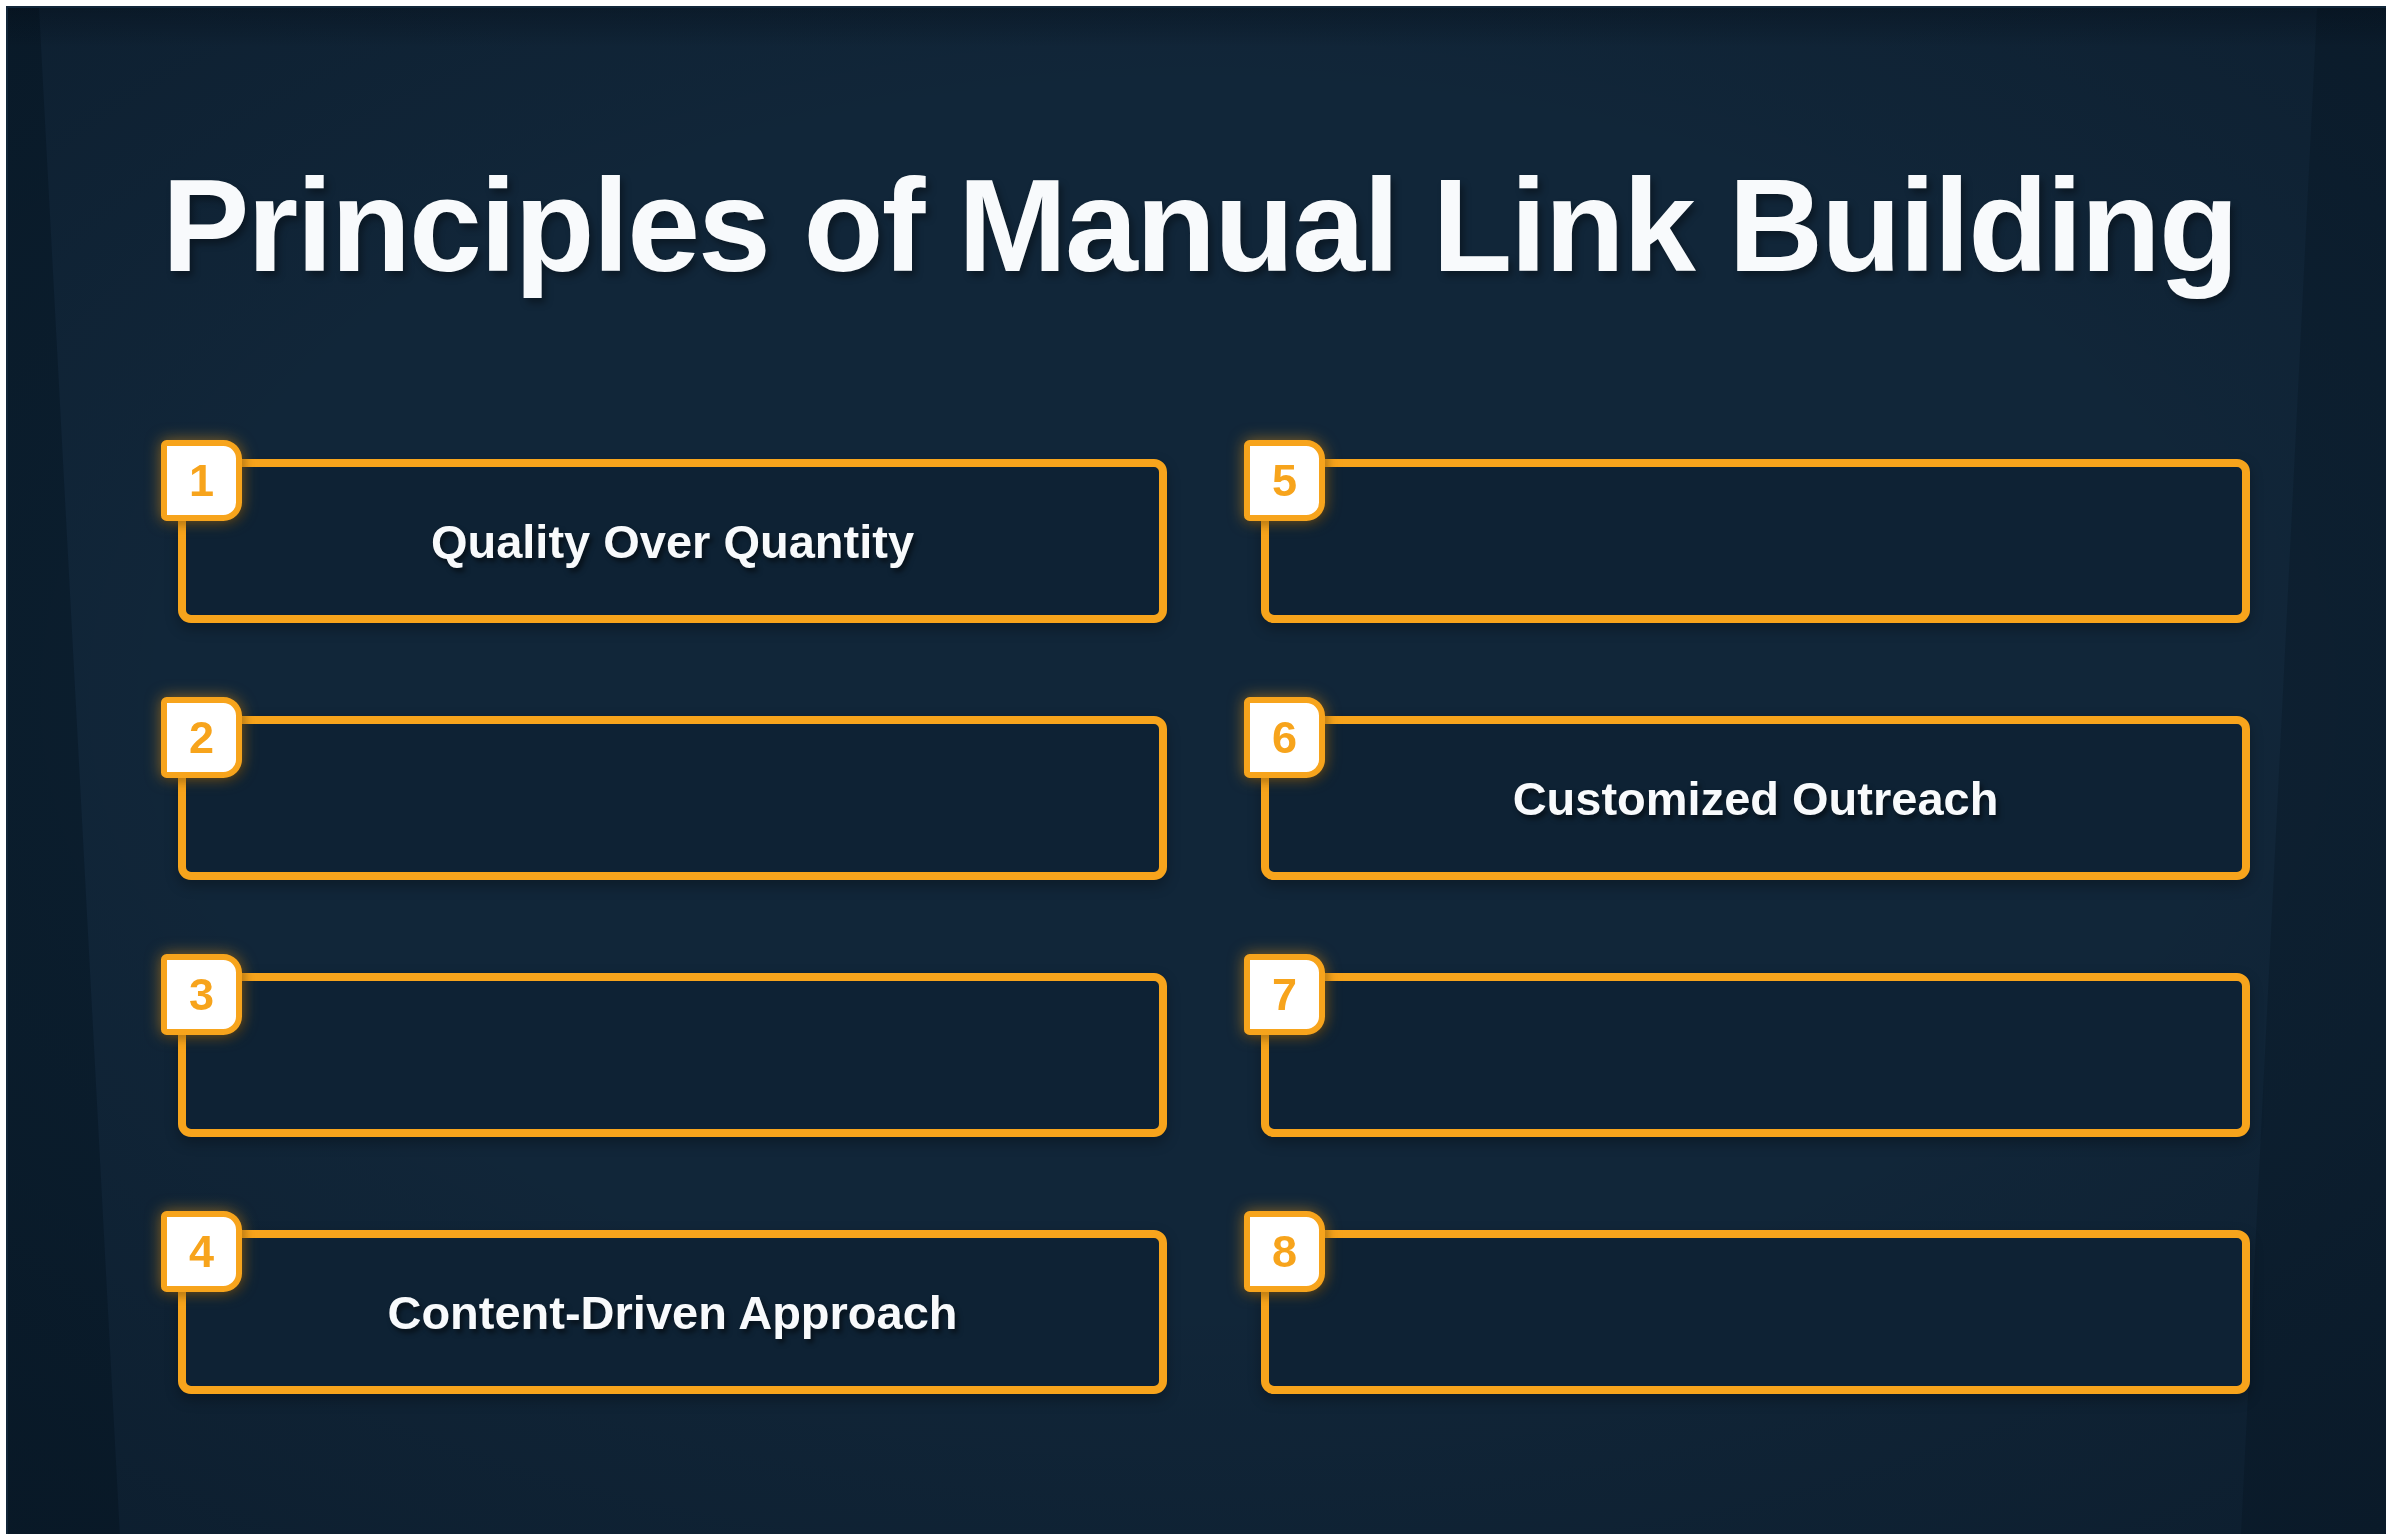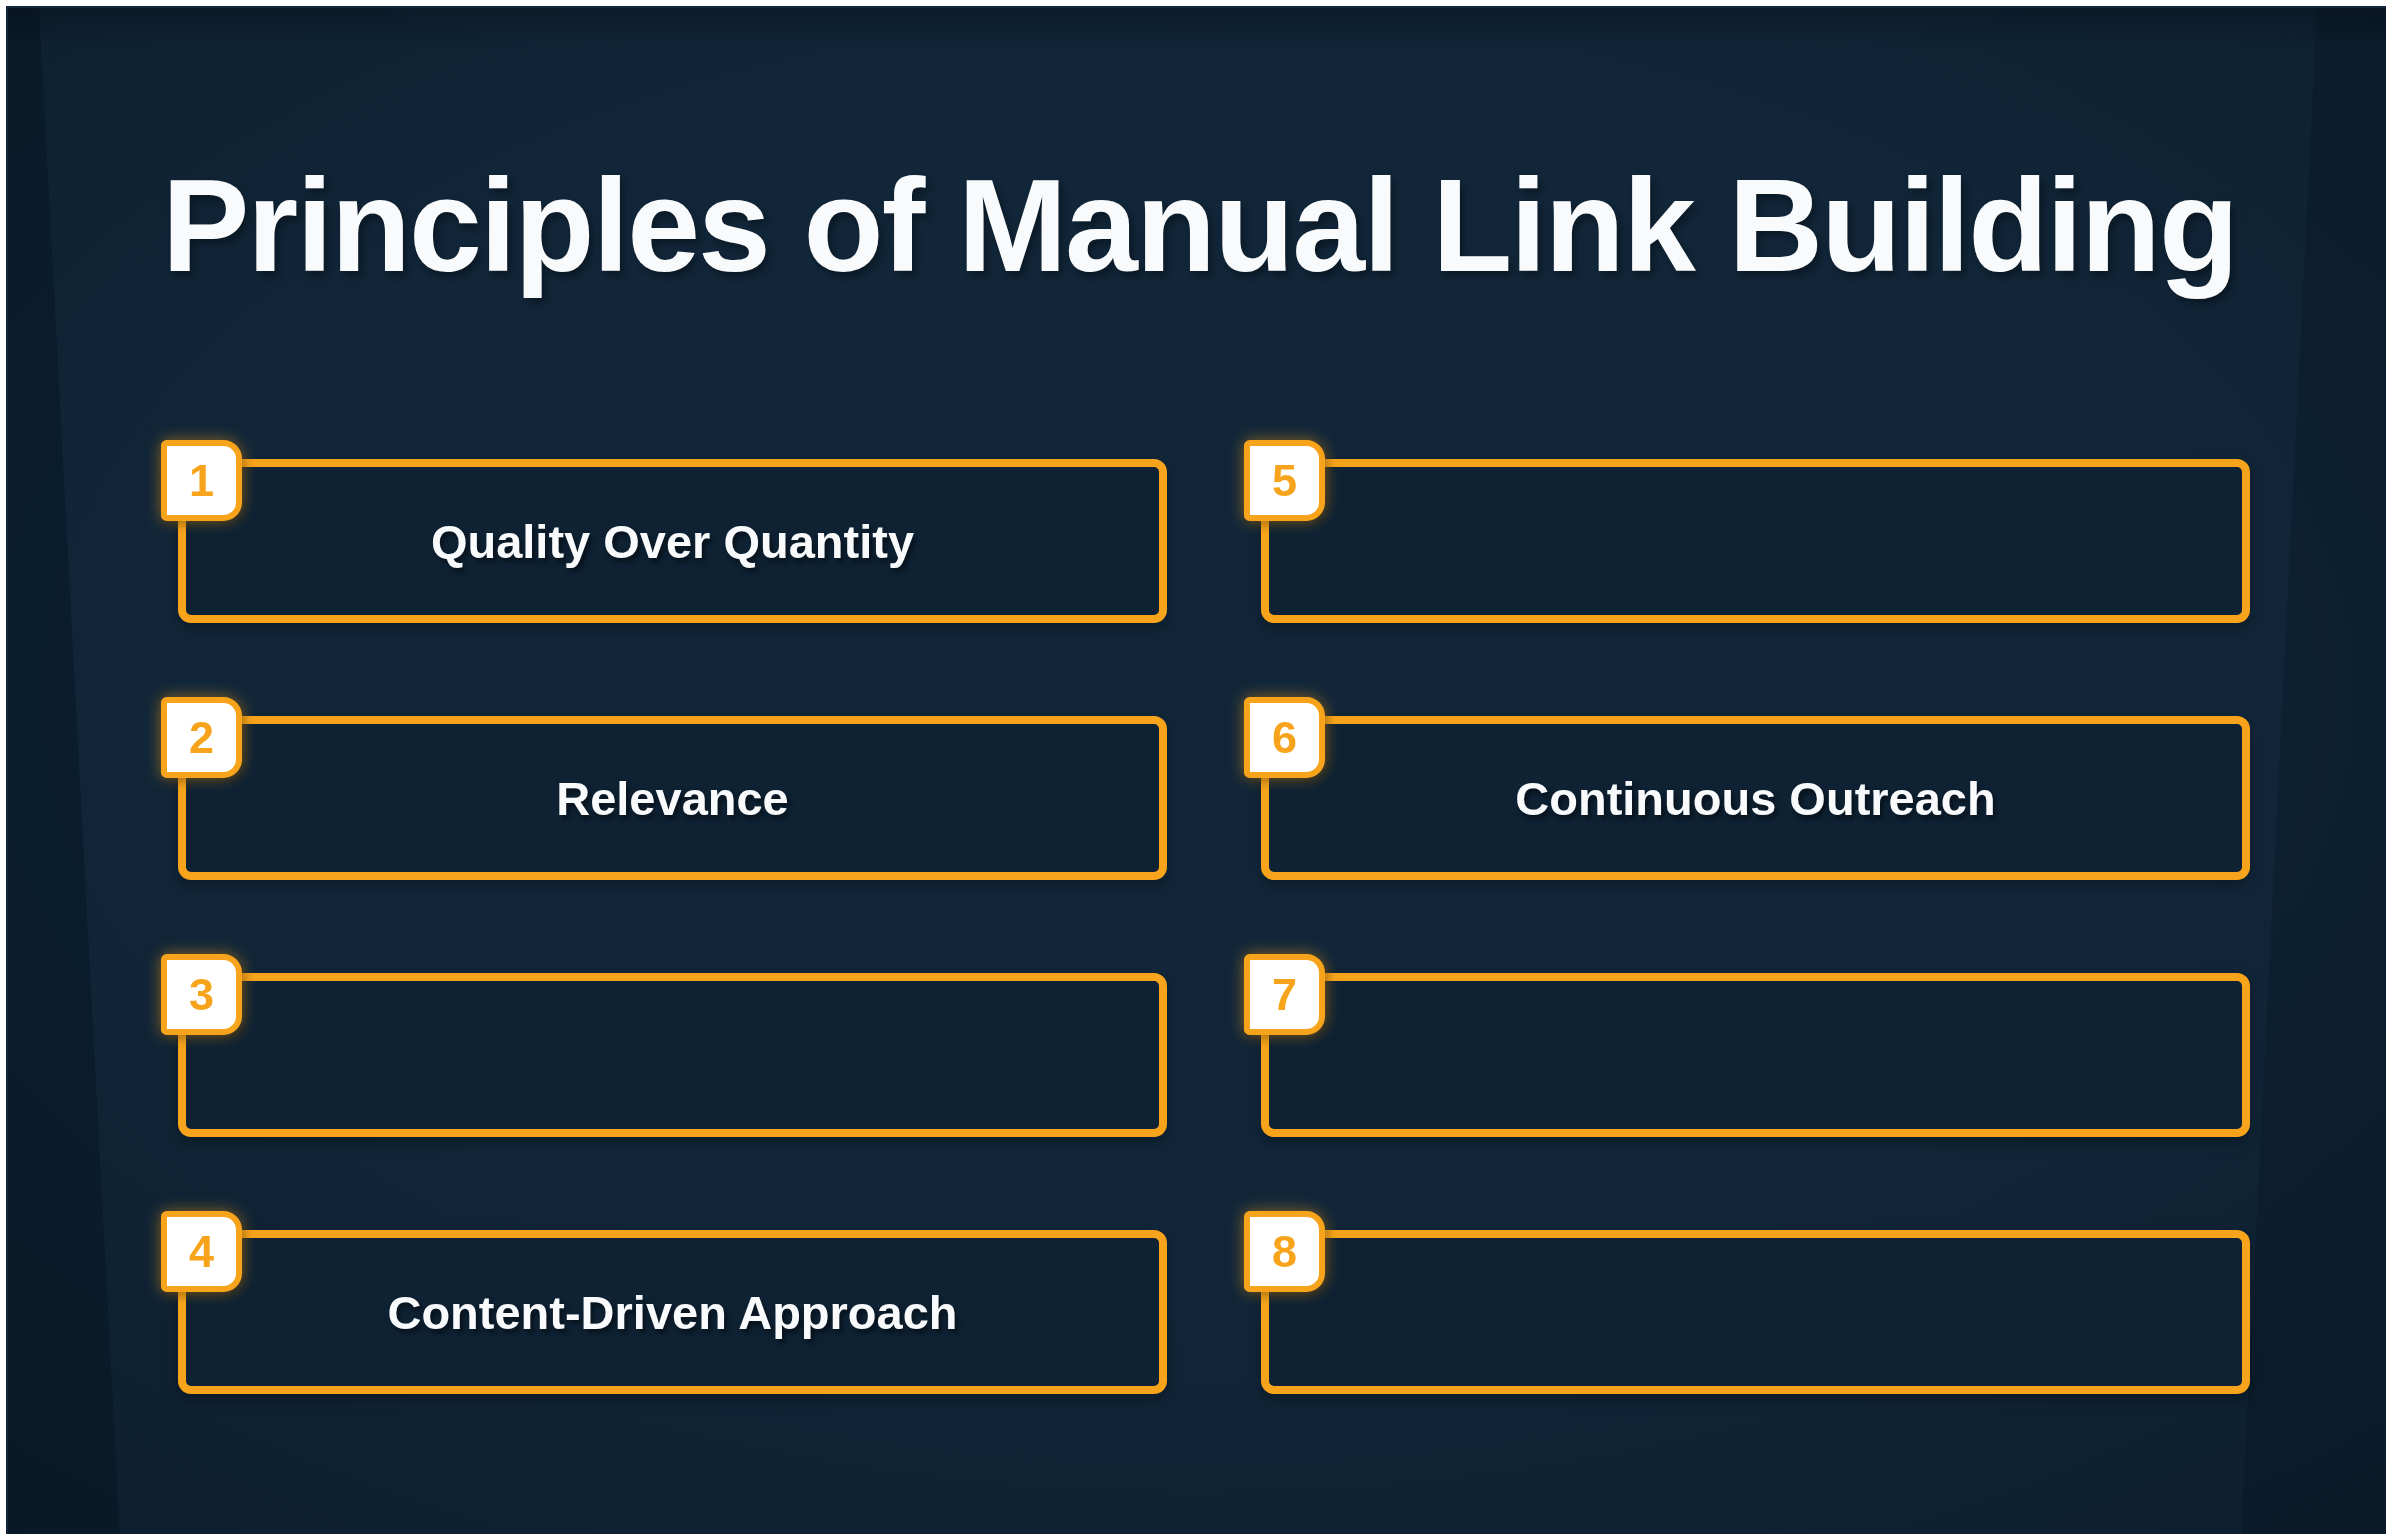--- a/index.html
+++ b/index.html
@@ -144,21 +144,20 @@
       <div class="badge">
         <span class="badge-number">1</span>
       </div>
       <div class="card-label">Quality Over Quantity</div>
     </div>
 
     <div class="card">
       <div class="badge">
         <span class="badge-number">2</span>
       </div>
-      <div class="card-label">Relevance</div>
     </div>
 
     <div class="card">
       <div class="badge">
         <span class="badge-number">3</span>
       </div>
     </div>
 
     <div class="card">
       <div class="badge">
@@ -170,21 +169,21 @@
     <div class="card">
       <div class="badge">
         <span class="badge-number">5</span>
       </div>
     </div>
 
     <div class="card">
       <div class="badge">
         <span class="badge-number">6</span>
       </div>
-      <div class="card-label">Continuous Outreach</div>
+      <div class="card-label">Customized Outreach</div>
     </div>
 
     <div class="card">
       <div class="badge">
         <span class="badge-number">7</span>
       </div>
     </div>
 
     <div class="card">
       <div class="badge">

